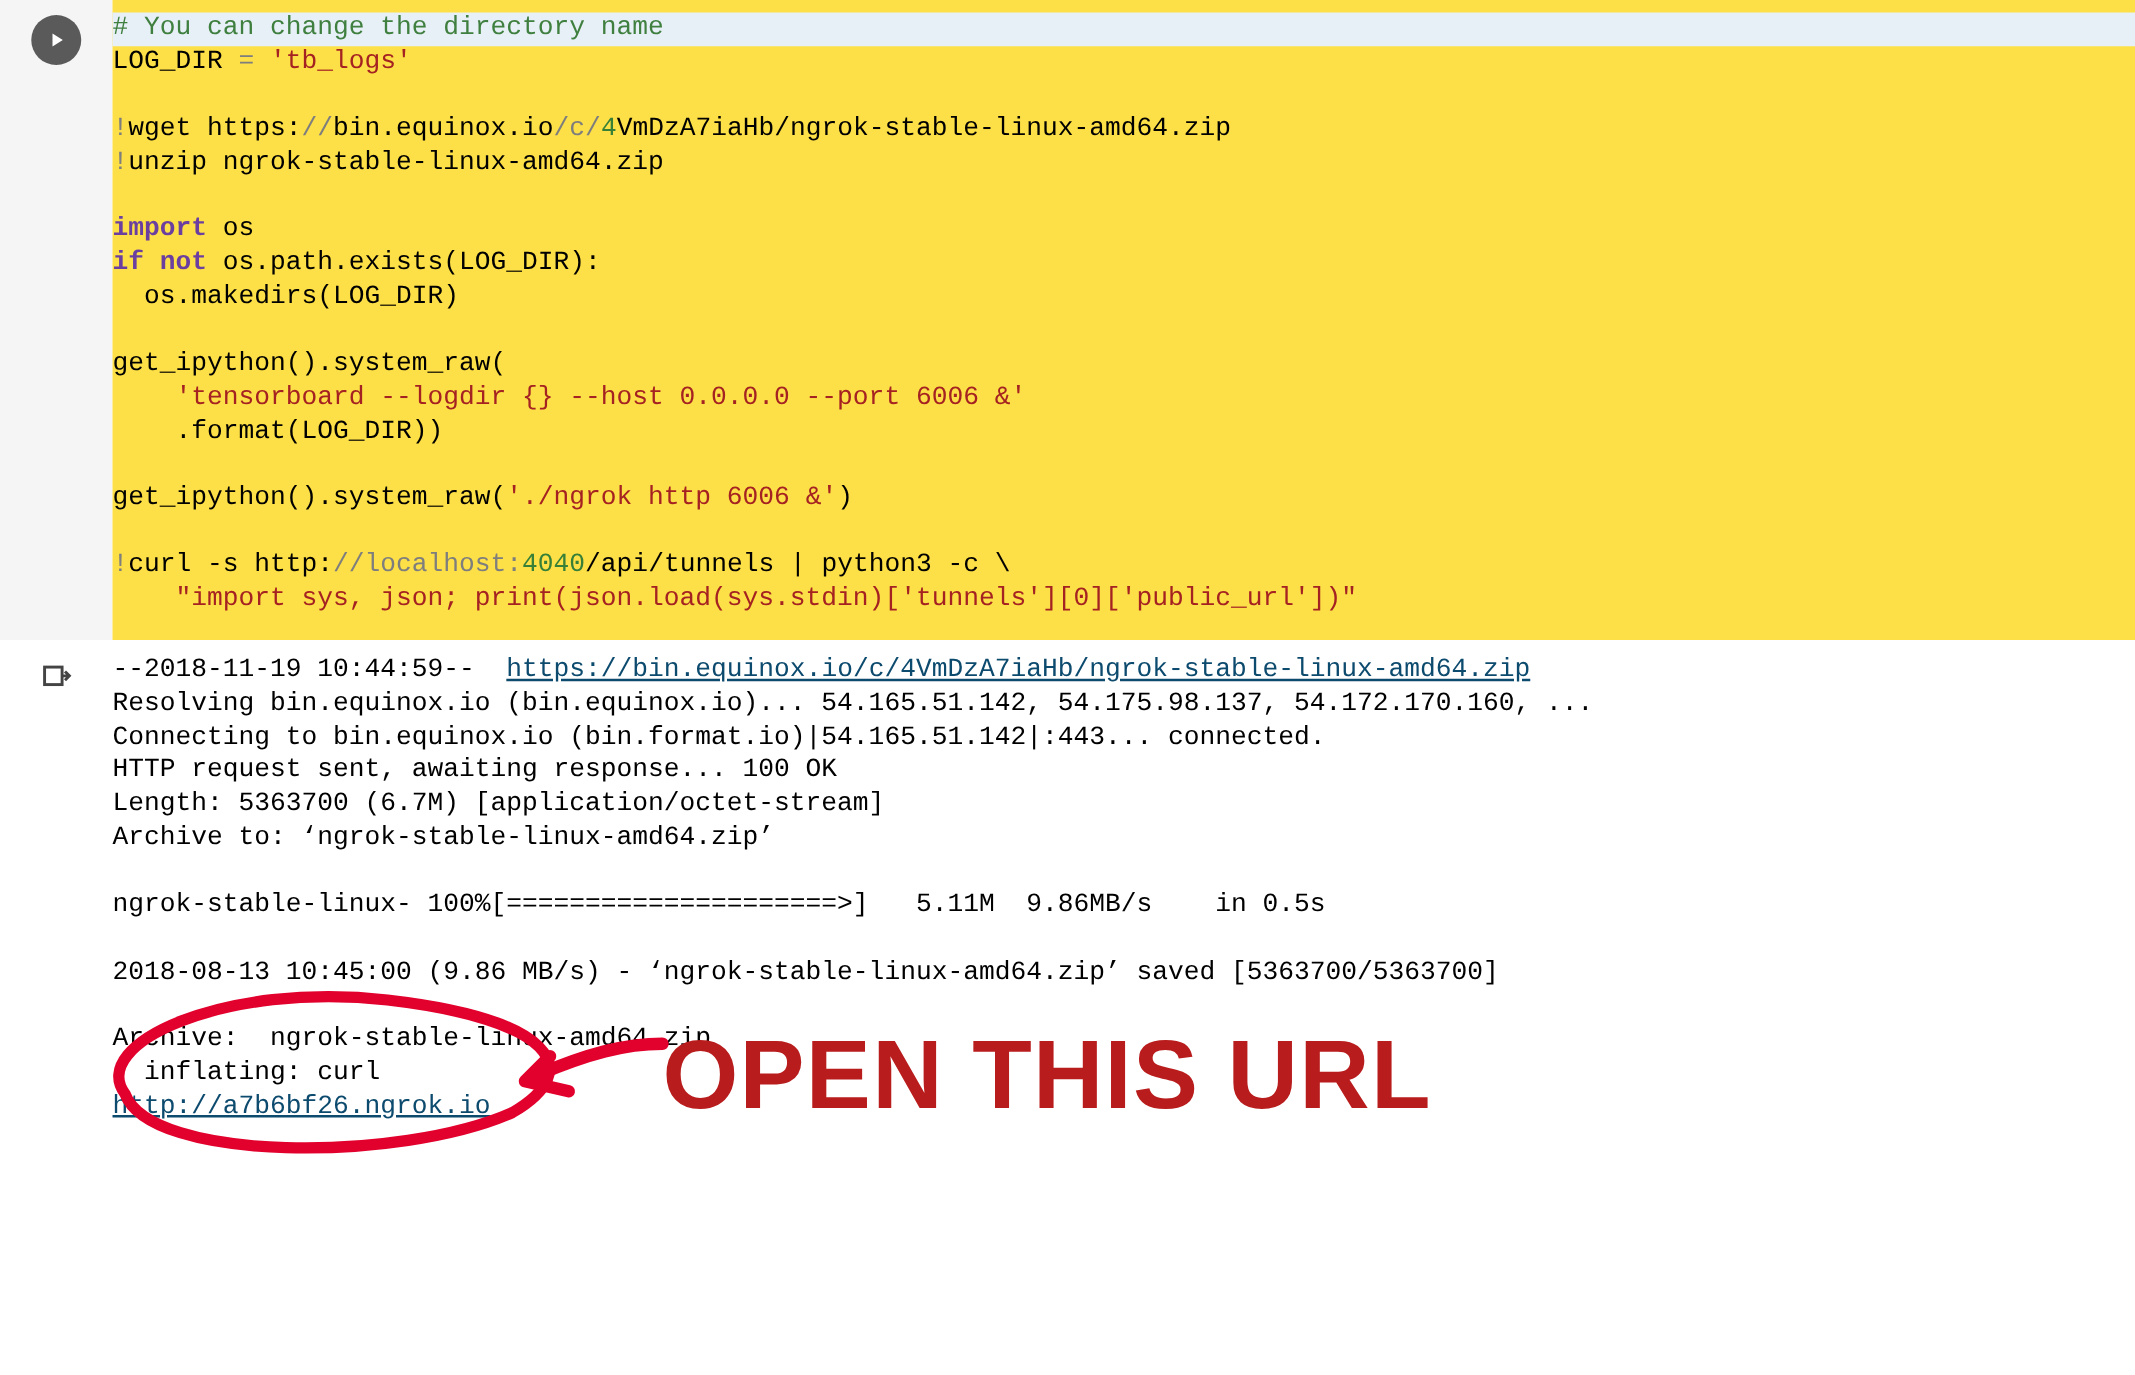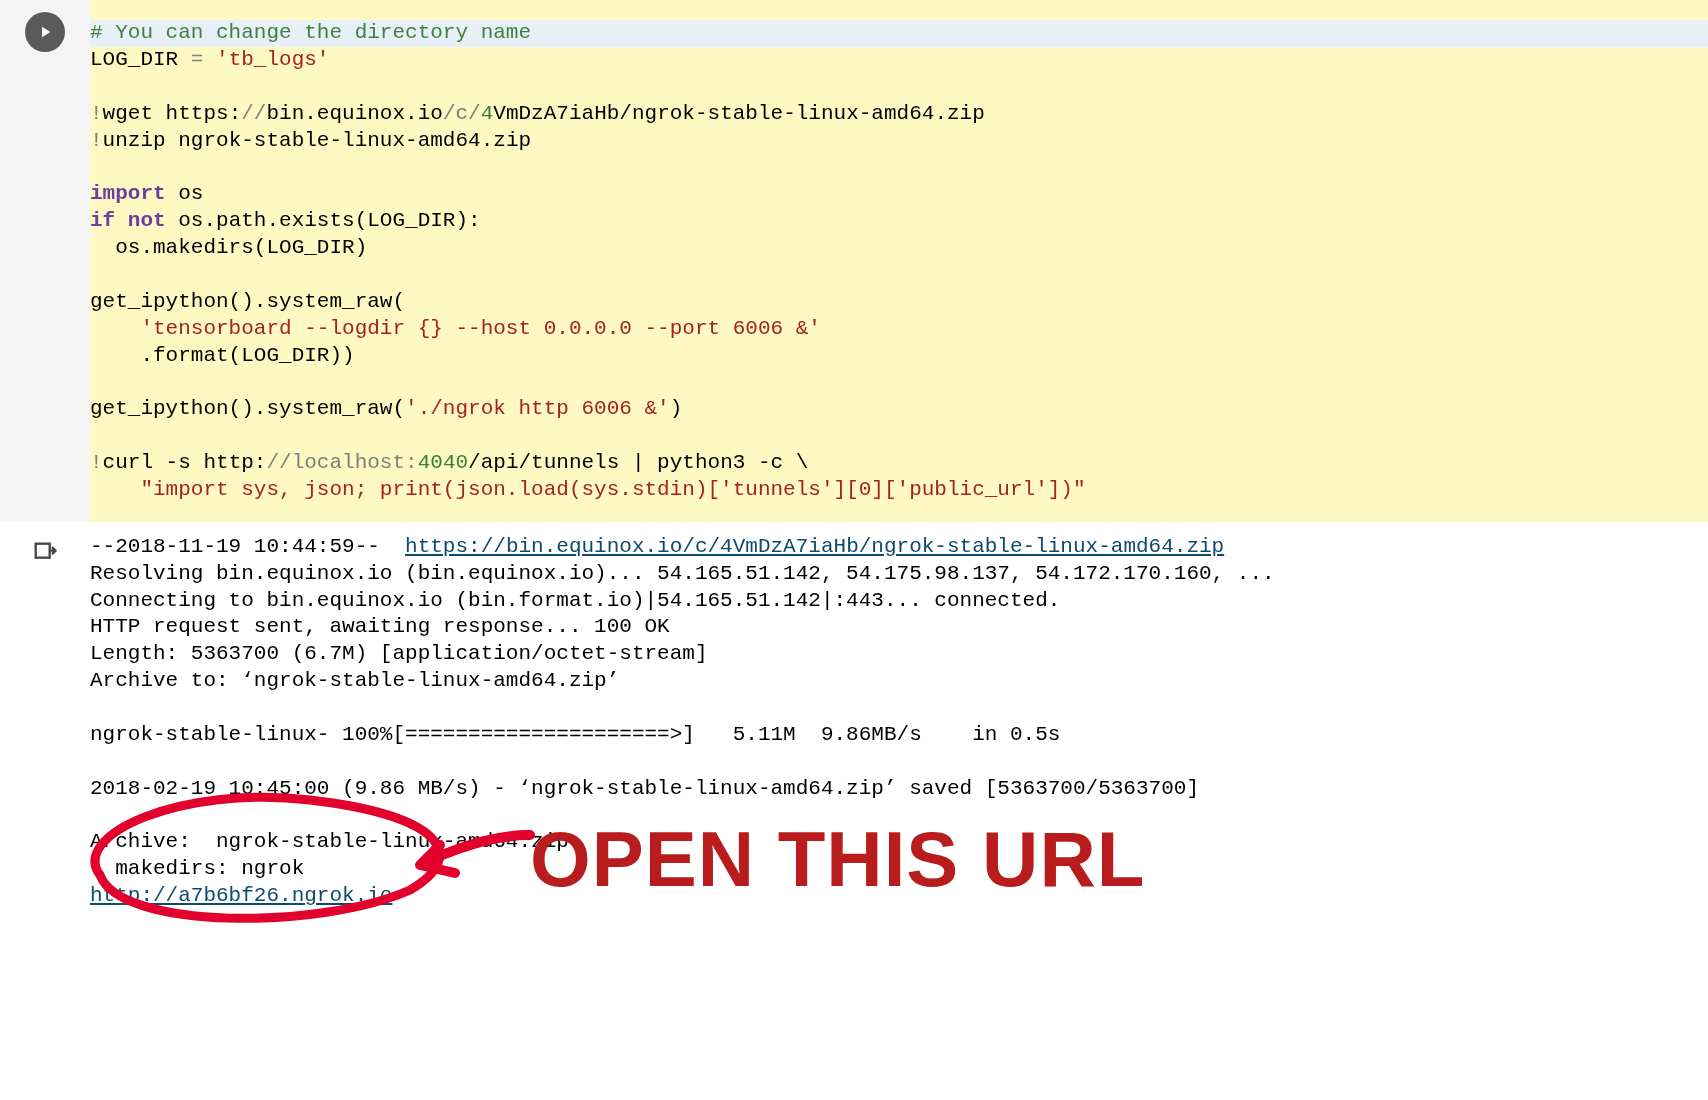--- a/index.html
+++ b/index.html
@@ -38,22 +38,22 @@
   .run-button svg { fill: #fff; }
   .output-icon {
     width: 30px;
     height: 30px;
     display:flex;
     align-items:center;
     justify-content:center;
   }
   .code-area {
     flex: 1;
-    background: #fef9c3;
-    padding: 20px 0 18px 0;
+    background: #fde047;
+    padding: 10px 0 18px 0;
   }
   .output-area {
     flex: 1;
     background: #ffffff;
     padding: 12px 0 24px 0;
   }
   pre {
     font-family: Menlo, Monaco, "Courier New", monospace;
     font-size: 21px;
     line-height: 1.28;
@@ -139,24 +139,24 @@
   <div class="output-area">
 <pre><span>--2018-11-19 10:44:59--  </span><a class="out-link">https://bin.equinox.io/c/4VmDzA7iaHb/ngrok-stable-linux-amd64.zip</a>
 <span>Resolving bin.equinox.io (bin.equinox.io)... 54.165.51.142, 54.175.98.137, 54.172.170.160, ...</span>
 <span>Connecting to bin.equinox.io (bin.format.io)|54.165.51.142|:443... connected.</span>
 <span>HTTP request sent, awaiting response... 100 OK</span>
 <span>Length: 5363700 (6.7M) [application/octet-stream]</span>
 <span>Archive to: ‘ngrok-stable-linux-amd64.zip’</span>
 
 <span>ngrok-stable-linux- 100%[=====================&gt;]   5.11M  9.86MB/s    in 0.5s</span>
 
-<span>2018-02-19 10:45:00 (9.86 MB/s) - ‘ngrok-stable-linux-amd64.zip’ saved [5363700/5363700]</span>
+<span>2018-08-13 10:45:00 (9.86 MB/s) - ‘ngrok-stable-linux-amd64.zip’ saved [5363700/5363700]</span>
 
 <span>Archive:  ngrok-stable-linux-amd64.zip</span>
-<span>  makedirs: ngrok</span>
+<span>  inflating: curl</span>
 <a class="out-link">http://a7b6bf26.ngrok.io</a></pre>
   </div>
 </div>
 
 <div class="annotation">
   <svg width="500" height="160">
     <path d="M 40 100 C 10 60, 120 10, 250 25 C 380 40, 410 80, 350 115 C 260 155, 60 155, 40 100 Z" fill="none" stroke="#e2002d" stroke-width="9" stroke-linecap="round"></path>
     <path d="M 470 60 C 440 60, 410 68, 370 85" fill="none" stroke="#e2002d" stroke-width="10" stroke-linecap="round"></path>
     <path d="M 380 70 L 360 90 L 395 98" fill="none" stroke="#e2002d" stroke-width="10" stroke-linejoin="round" stroke-linecap="round"></path>
   </svg>

